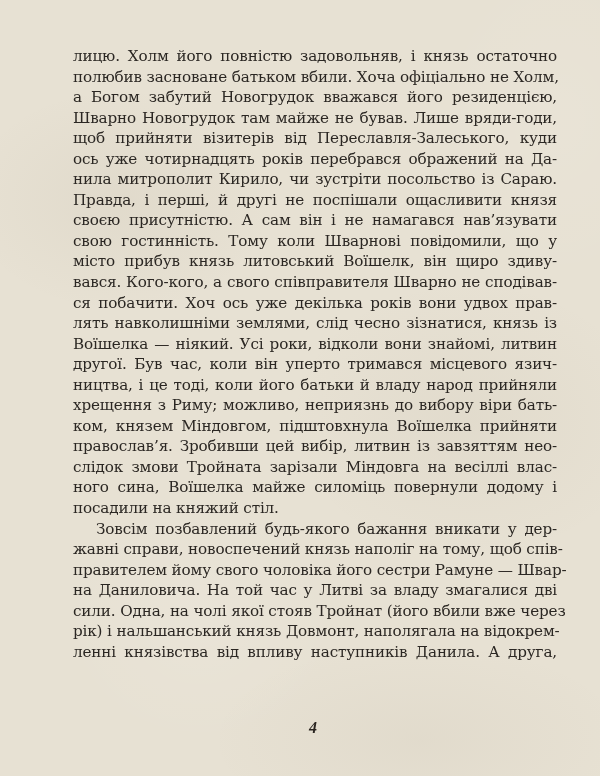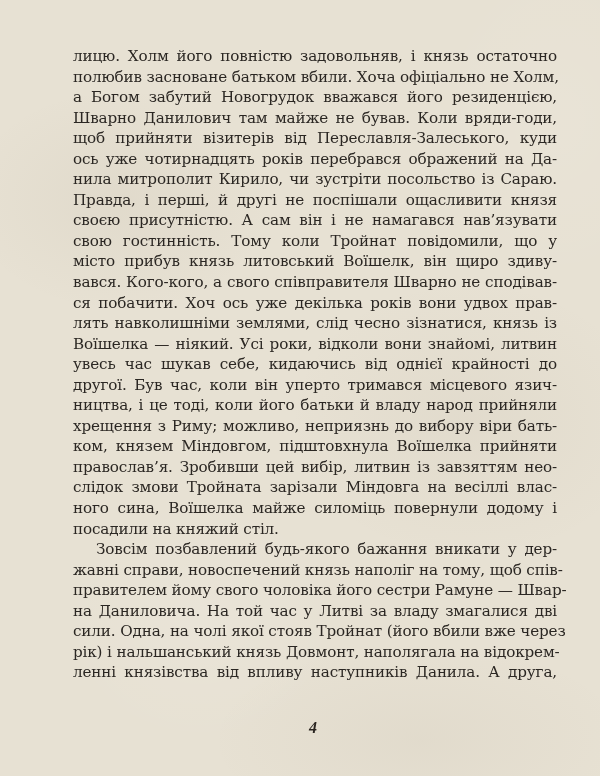--- a/index.html
+++ b/index.html
@@ -84,33 +84,32 @@
 <body>
 
 <div class="page">
 
   <div class="text-block">
 
     <div class="paragraph">
       <span class="line">лицю. Холм його повністю задовольняв, і князь остаточно</span>
       <span class="line">полюбив засноване батьком вбили. Хоча офіціально не Холм,</span>
       <span class="line">а Богом забутий Новогрудок вважався його резиденцією,</span>
-      <span class="line">Шварно Данилович там майже не бував. Коли вряди-годи,</span>
+      <span class="line">Шварно Новогрудок там майже не бував. Лише вряди-годи,</span>
       <span class="line">щоб прийняти візитерів від Переславля-Залеського, куди</span>
       <span class="line">ось уже чотирнадцять років перебрався ображений на Да-</span>
       <span class="line">нила митрополит Кирило, чи зустріти посольство із Сараю.</span>
       <span class="line">Правда, і перші, й другі не поспішали ощасливити князя</span>
       <span class="line">своєю присутністю. А сам він і не намагався нав’язувати</span>
-      <span class="line">свою гостинність. Тому коли Тройнат повідомили, що у</span>
+      <span class="line">свою гостинність. Тому коли Шварнові повідомили, що у</span>
       <span class="line">місто прибув князь литовський Воїшелк, він щиро здиву-</span>
       <span class="line">вався. Кого-кого, а свого співправителя Шварно не сподівав-</span>
       <span class="line">ся побачити. Хоч ось уже декілька років вони удвох прав-</span>
       <span class="line">лять навколишніми землями, слід чесно зізнатися, князь із</span>
       <span class="line">Воїшелка — ніякий. Усі роки, відколи вони знайомі, литвин</span>
-      <span class="line">увесь час шукав себе, кидаючись від однієї крайності до</span>
       <span class="line">другої. Був час, коли він уперто тримався місцевого язич-</span>
       <span class="line">ництва, і це тоді, коли його батьки й владу народ прийняли</span>
       <span class="line">хрещення з Риму; можливо, неприязнь до вибору віри бать-</span>
       <span class="line">ком, князем Міндовгом, підштовхнула Воїшелка прийняти</span>
       <span class="line">православ’я. Зробивши цей вибір, литвин із завзяттям нео-</span>
       <span class="line">слідок змови Тройната зарізали Міндовга на весіллі влас-</span>
       <span class="line">ного сина, Воїшелка майже силоміць повернули додому і</span>
       <span class="line last">посадили на княжий стіл.</span>
     </div>
 

